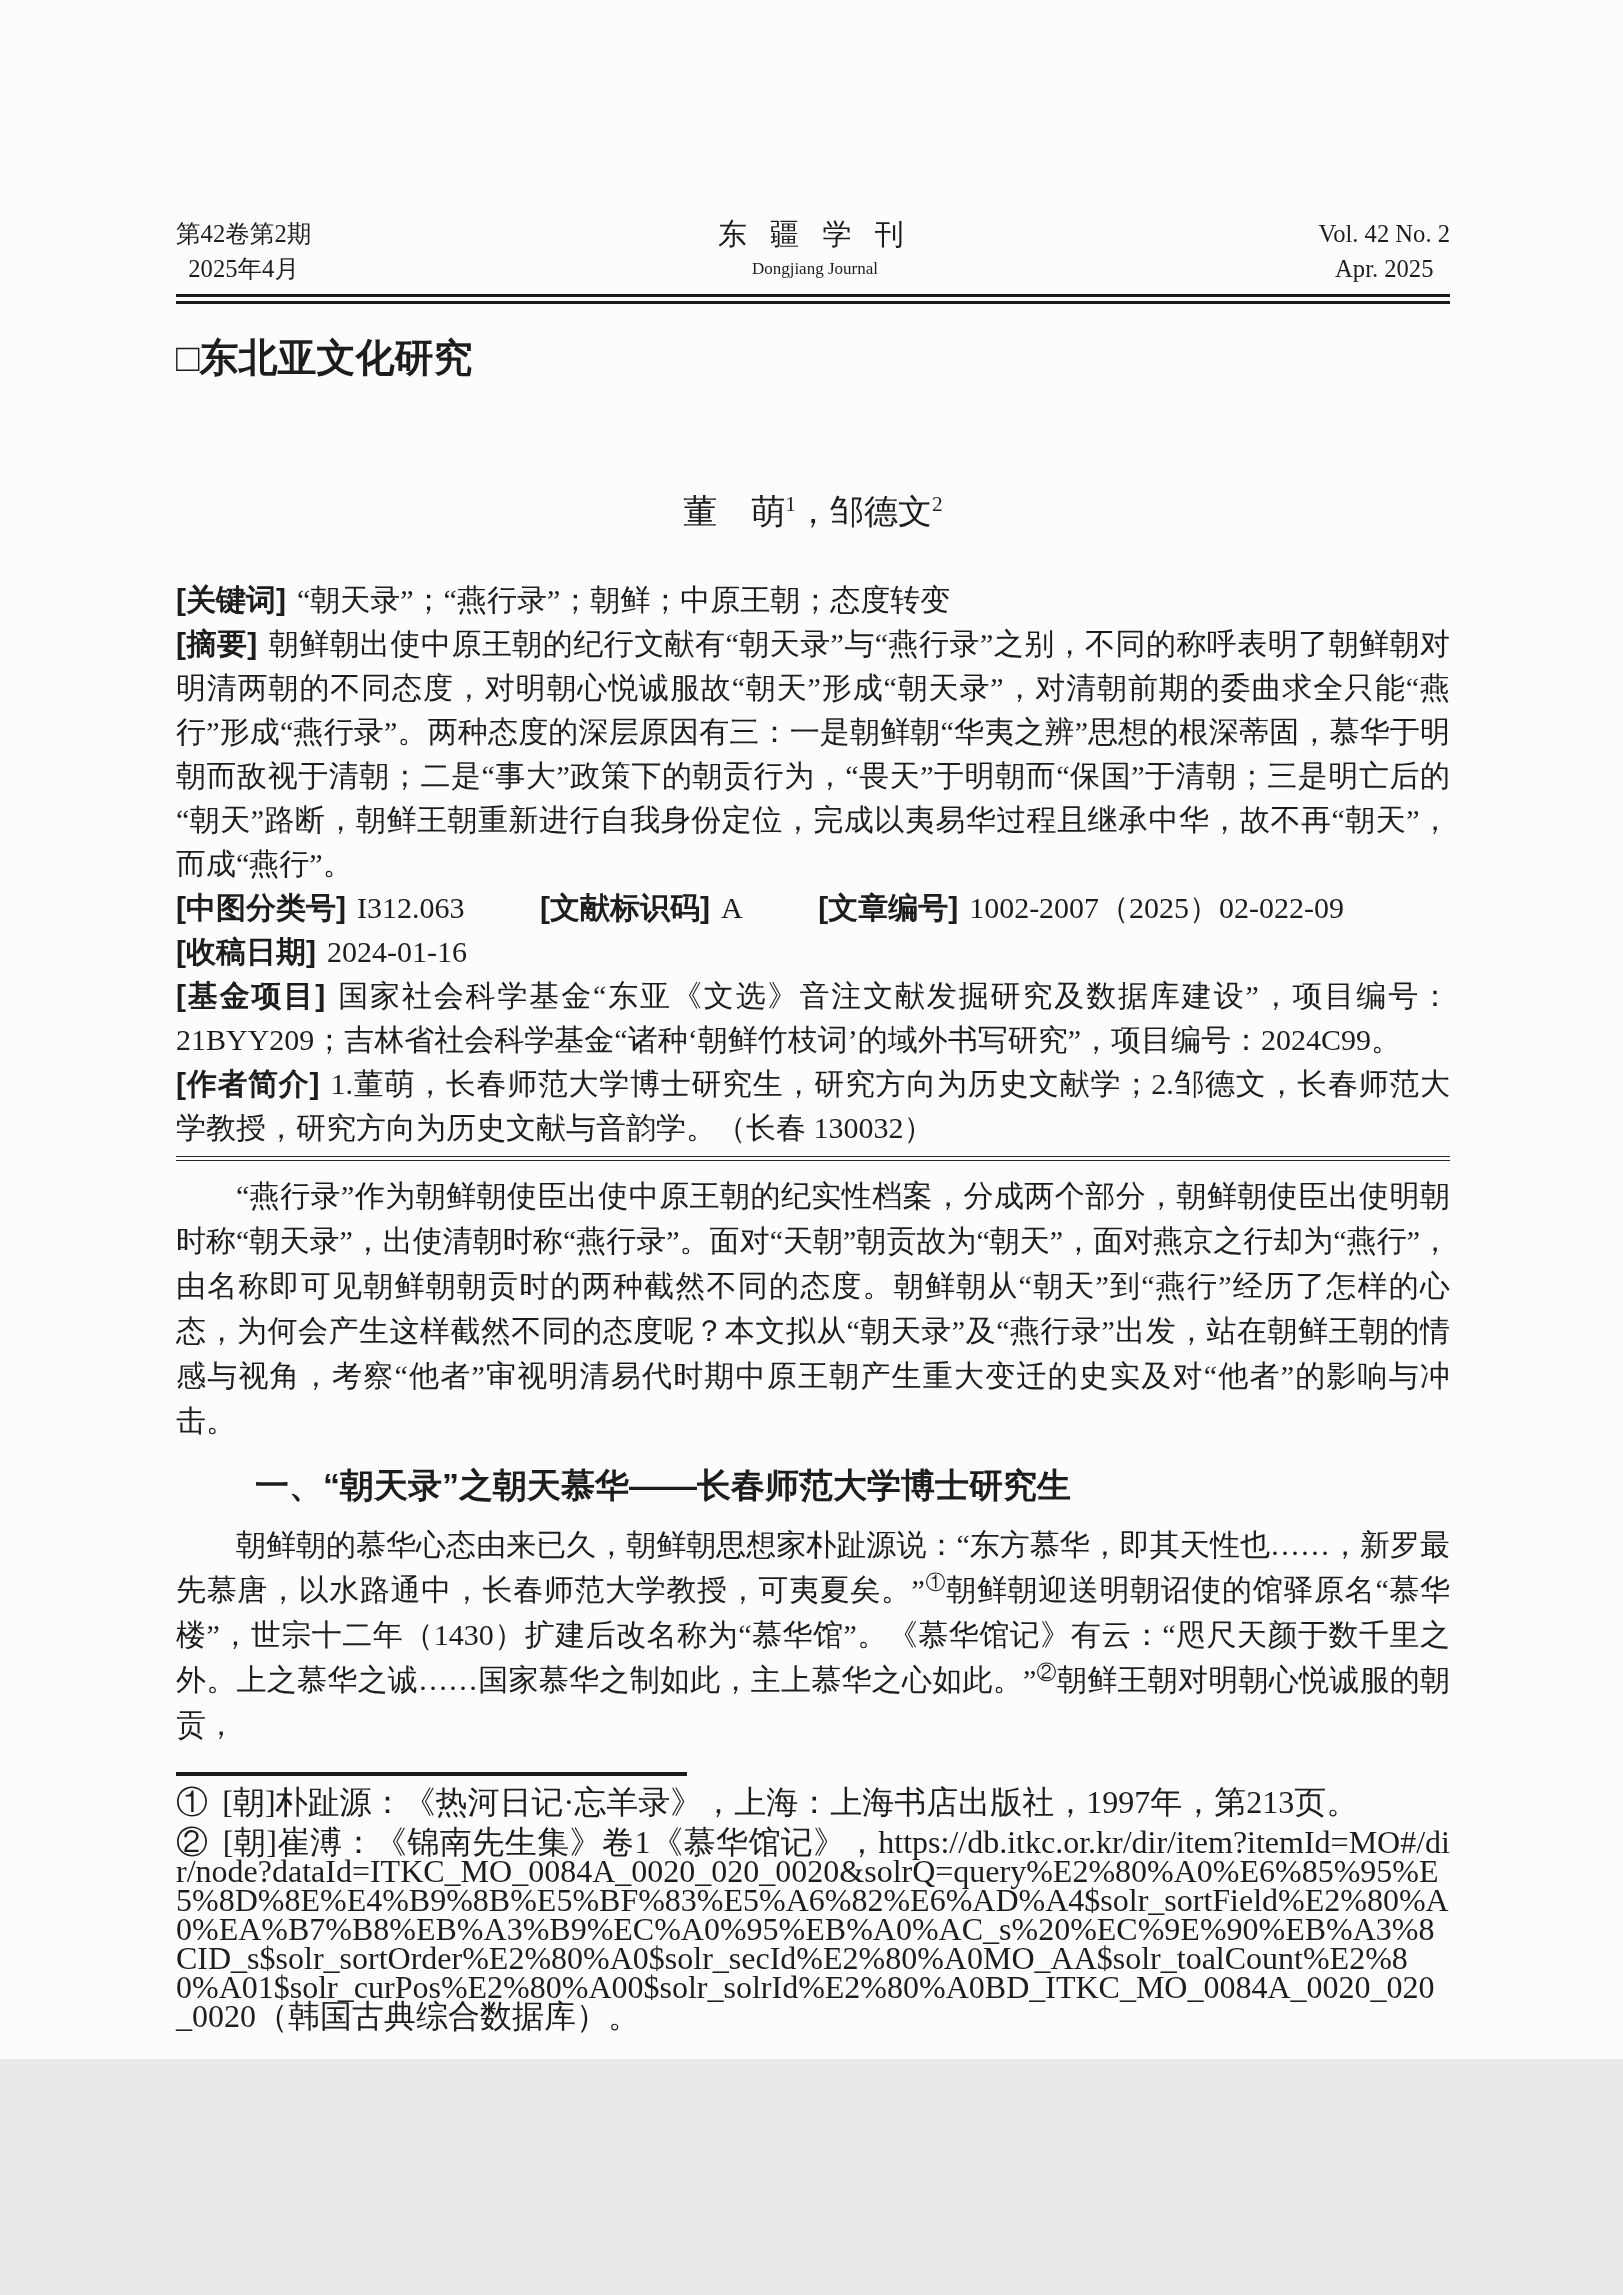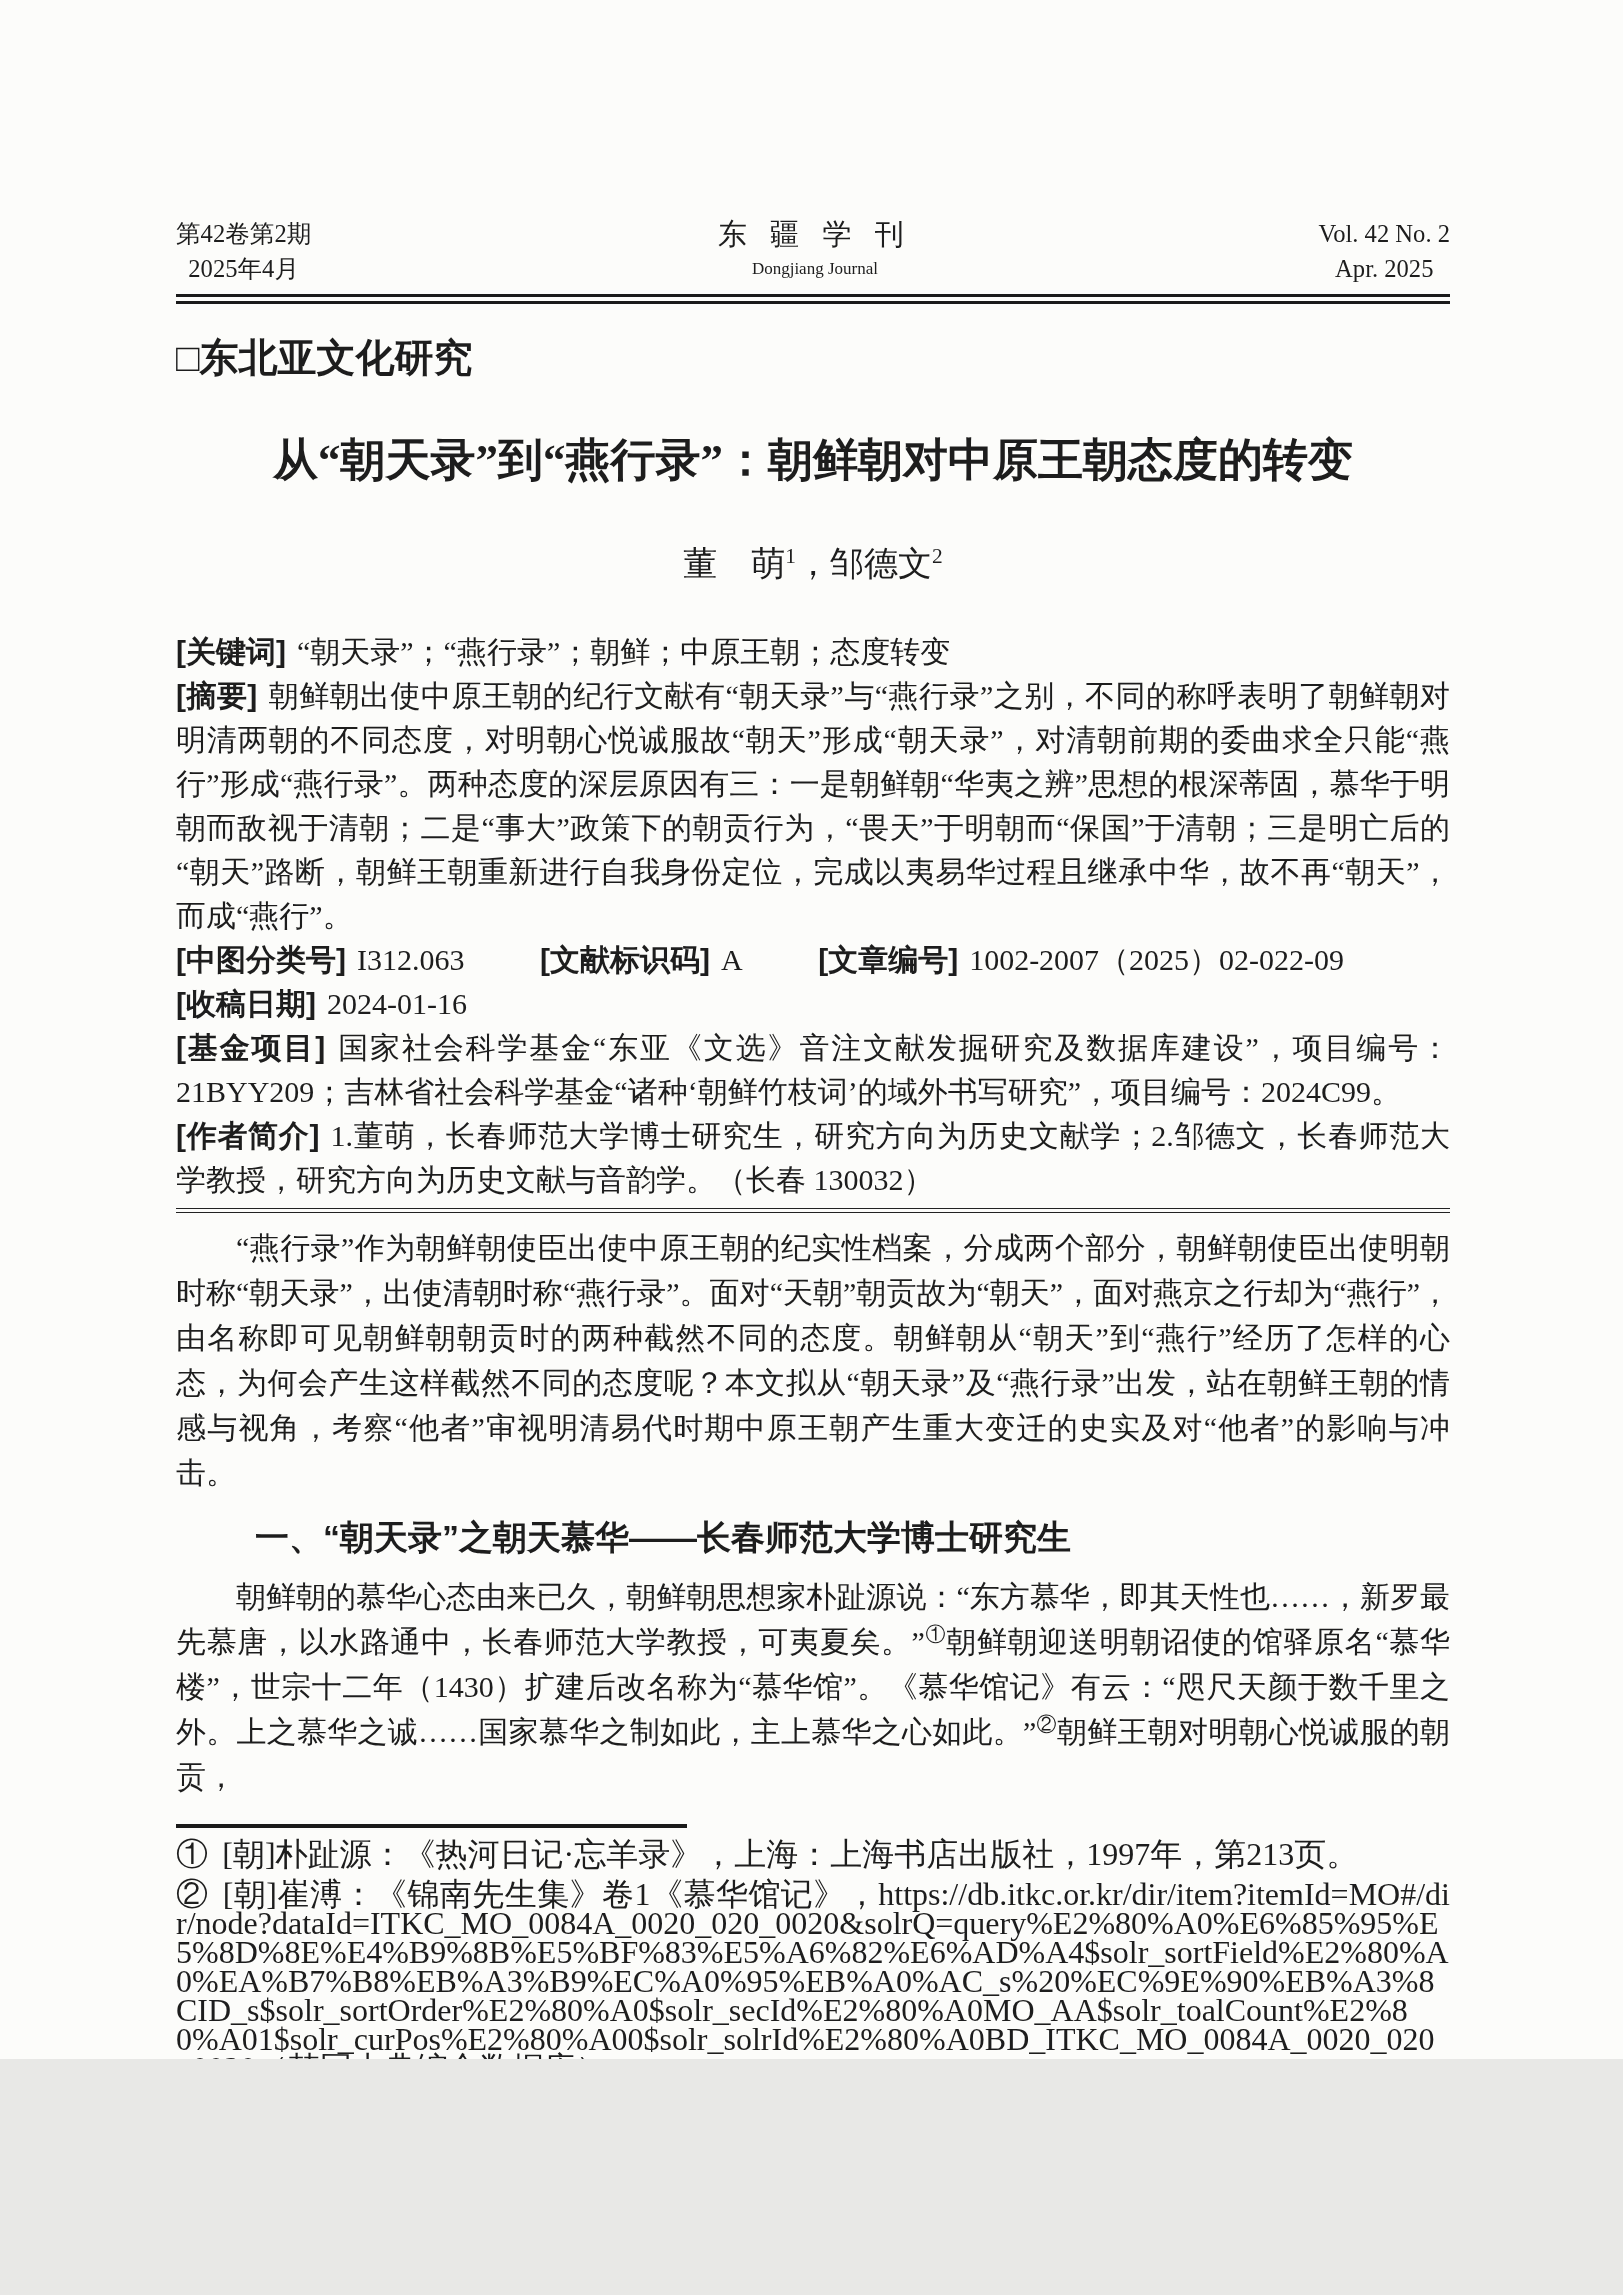--- a/index.html
+++ b/index.html
@@ -28,21 +28,21 @@
     margin-top:30px;
     font-family:"Liberation Sans","DejaVu Sans",sans-serif;
     font-weight:bold;font-size:39px;line-height:48px;
   }
   .article-title{
     margin-top:49px;
     text-align:center;
     font-weight:bold;font-size:45px;line-height:59px;
   }
   .authors{
-    margin-top:52px;
+    margin-top:108px;
     text-align:center;
     font-size:34px;line-height:44px;
   }
   .authors sup{font-size:21.4px;vertical-align:super;line-height:0;}
   
   .meta-block{
     margin-top:44px;
     font-size:30px;line-height:44px;
     text-align:justify;
   }
@@ -107,21 +107,20 @@
     <div class="jh-col jh-right">
       <div>Vol. 42 No. 2</div>
       <div>Apr. 2025</div>
     </div>
   </div>
 
   <div class="rule-double"></div>
 
   <div class="column-heading">□东北亚文化研究</div>
 
-  <h1 class="article-title">从“朝天录”到“燕行录”：朝鲜朝对中原王朝态度的转变</h1>
 
   <div class="authors">
     <span>董　萌</span><sup>1</sup><span>，</span><span>邹德文</span><sup>2</sup>
   </div>
 
   <div class="meta-block">
     <p><span class="label">[关键词]</span><span>“朝天录”；“燕行录”；朝鲜；中原王朝；态度转变</span></p>
     <p><span class="label">[摘要]</span><span>朝鲜朝出使中原王朝的纪行文献有“朝天录”与“燕行录”之别，不同的称呼表明了朝鲜朝对明清两朝的不同态度，对明朝心悦诚服故“朝天”形成“朝天录”，对清朝前期的委曲求全只能“燕行”形成“燕行录”。两种态度的深层原因有三：一是朝鲜朝“华夷之辨”思想的根深蒂固，慕华于明朝而敌视于清朝；二是“事大”政策下的朝贡行为，“畏天”于明朝而“保国”于清朝；三是明亡后的“朝天”路断，朝鲜王朝重新进行自我身份定位，完成以夷易华过程且继承中华，故不再“朝天”，而成“燕行”。</span></p>
     <p class="clc-line">
       <span class="pair"><span class="label">[中图分类号]</span><span>I312.063</span></span>

